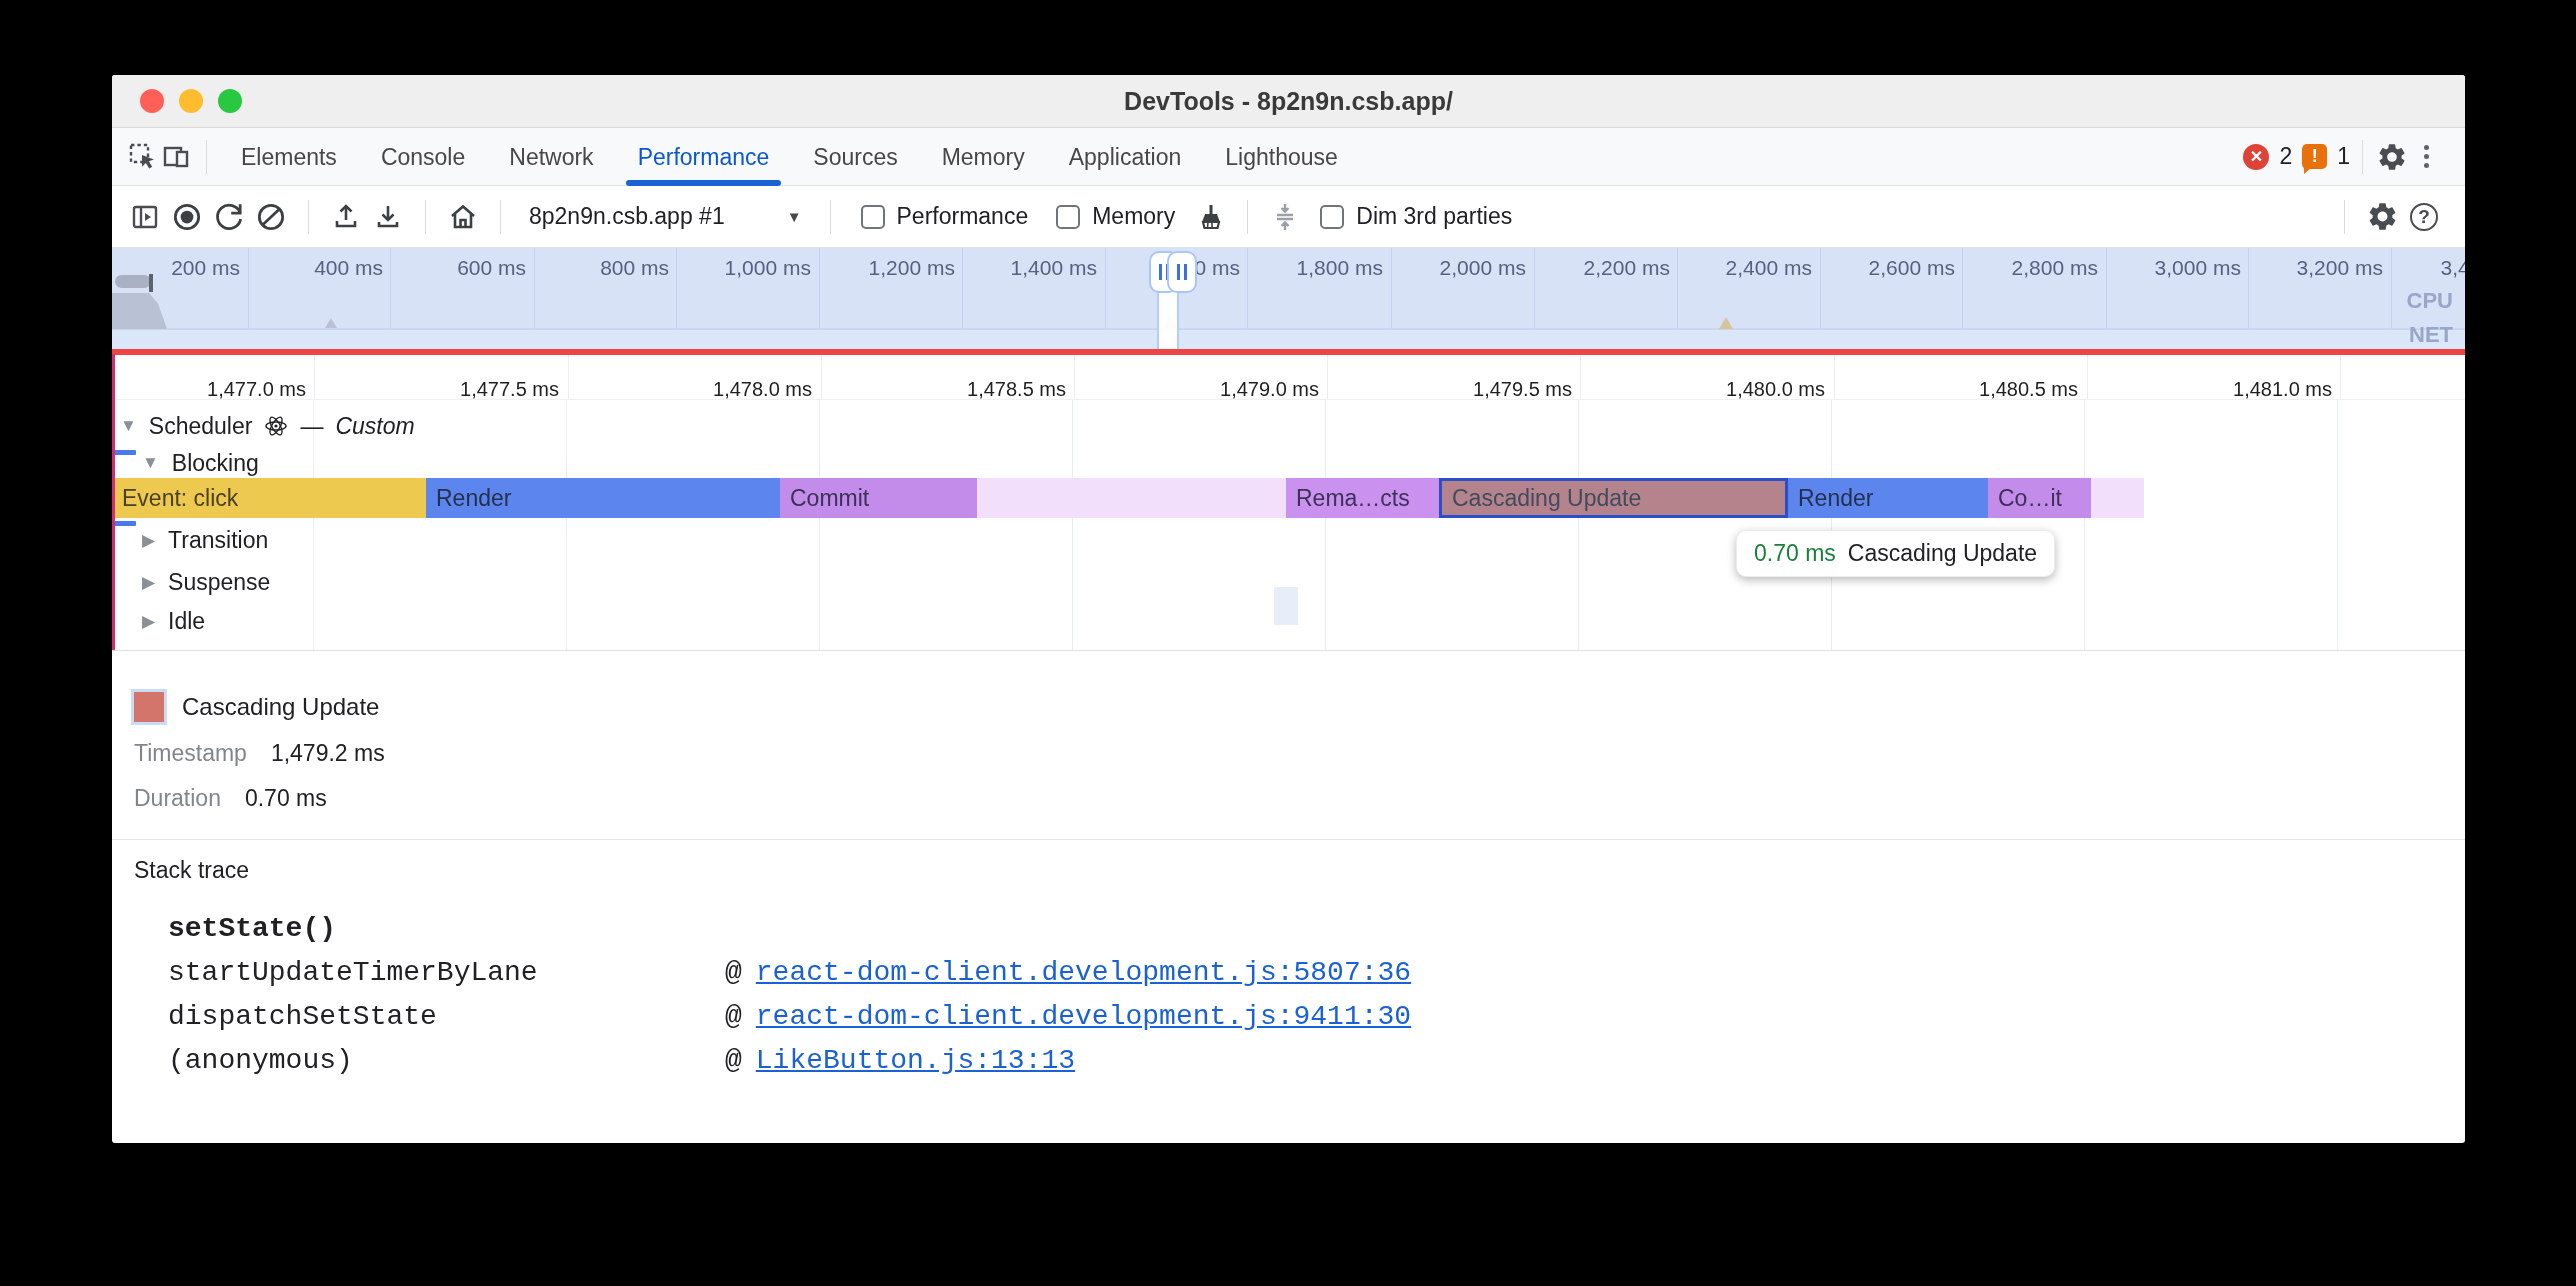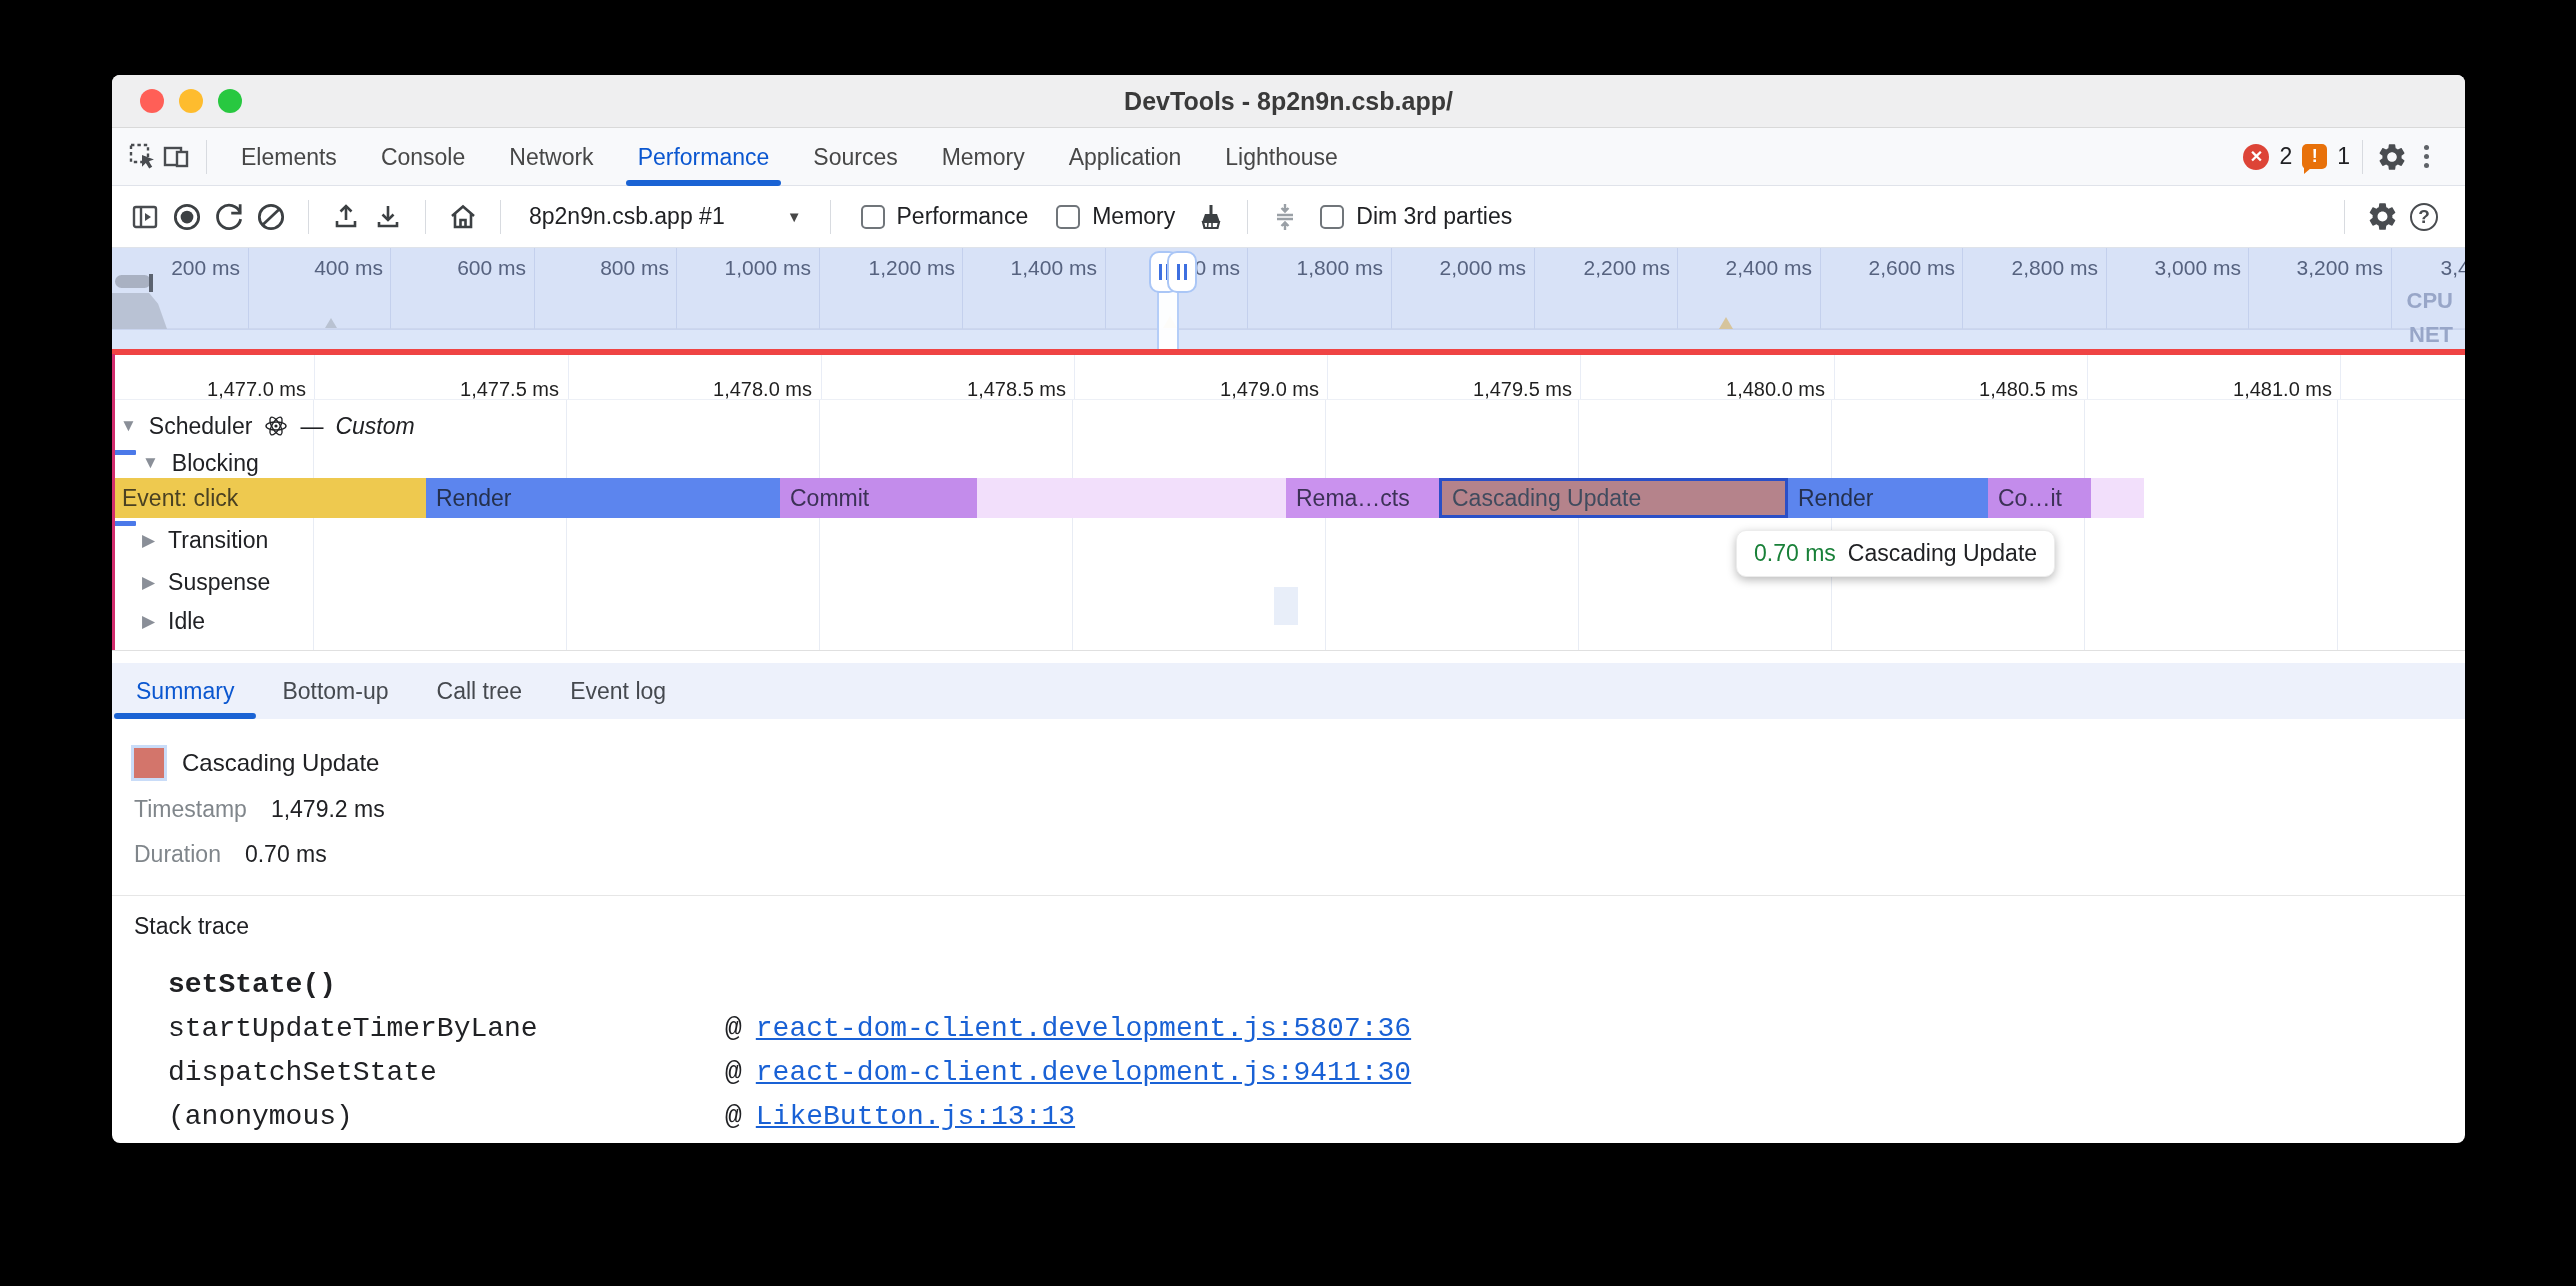--- a/index.html
+++ b/index.html
@@ -1,19 +1,19 @@
 <!DOCTYPE html>
 <html><head>
 <meta charset="utf-8">
 <style>
   * { margin:0; padding:0; box-sizing:border-box; }
   html,body { width:2576px; height:1286px; background:#000; overflow:hidden;
               font-family:"Liberation Sans", sans-serif; }
   .window { position:absolute; left:112px; top:75px; width:2353px; height:1068px;
-            background:#fff; border-radius:8px; overflow:hidden; }
+            background:#fff; border-radius:3px; overflow:hidden; }
 
   
   .titlebar { position:relative; height:53px; background:#efeff0; border-bottom:1px solid #d9d9d9; }
   .traffic { position:absolute; left:28px; top:14px; display:flex; gap:15px; }
   .light { width:24px; height:24px; border-radius:50%; }
   .light.red{ background:#ff5f57; } .light.yellow{ background:#febc2e; } .light.green{ background:#28c840; }
   .win-title { text-align:center; line-height:52px; font-size:25px; font-weight:bold; color:#3a3a3a; }
 
   
   .tabbar { position:relative; height:58px; background:#f8f9fb; border-bottom:1px solid #e0e3ea;
@@ -559,42 +559,20 @@
   </div>
 
   <div class="marker-line"></div>
 
   <div class="tooltip">
     <span class="dur">0.70 ms</span>
     <span class="lbl">Cascading Update</span>
   </div>
 
   <div class="gap-row"></div>
-  <div class="btabs">
-
-      <div class="btab active">
-        <span>Summary</span>
-        <span class="pill"></span>
-      </div>
-
-      <div class="btab">
-        <span>Bottom-up</span>
-        
-      </div>
-
-      <div class="btab">
-        <span>Call tree</span>
-        
-      </div>
-
-      <div class="btab">
-        <span>Event log</span>
-        
-      </div>
-    </div>
 
   <div class="content">
     <div class="summary-head">
       <span class="swatch"></span>
       <span class="summary-title">Cascading Update</span>
     </div>
     <div>
 
         <div class="info-row">
           <span class="lab">Timestamp</span>

